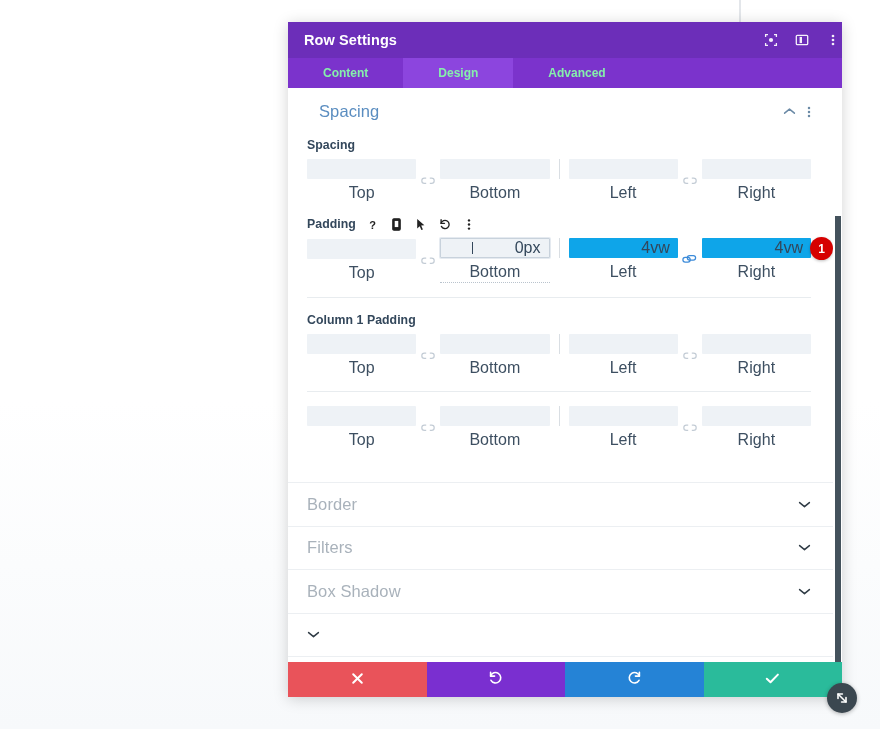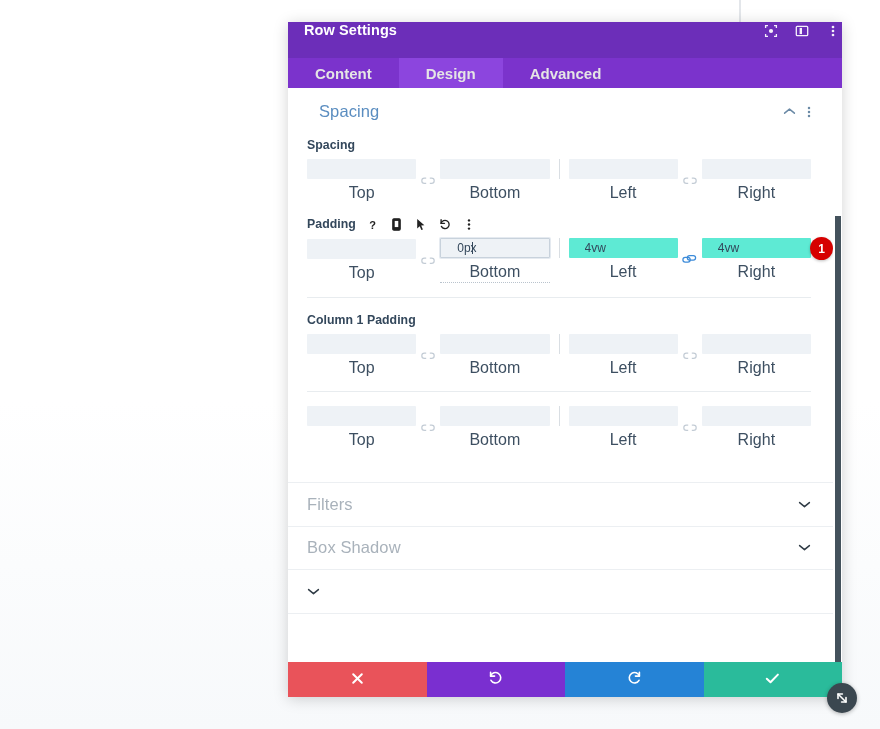--- a/index.html
+++ b/index.html
@@ -26,43 +26,43 @@
     position: absolute; left: 288px; top: 22px;
     width: 554px; height: 675px;
     background: #ffffff;
     box-shadow: 0 2px 14px rgba(0,0,0,.18);
     display: flex; flex-direction: column;
     overflow: hidden;
   }
 
   .modal-header {
     height: 36px; background: #6C2EB9;
-    display: flex; align-items: flex-start;
+    display: flex; align-items: center;
     padding: 0 0 0 16px;
     flex: none;
   }
   .modal-title {
     color: #ffffff; font-size: 14.5px; font-weight: bold;
     letter-spacing: .1px; flex: 1;
   }
   .header-actions { display: flex; align-items: center; gap: 13px; }
   .hdr-icon {
     width: 18px; height: 18px;
     display: flex; align-items: center; justify-content: center;
     color: #ffffff; opacity: .93; cursor: pointer;
   }
   .hdr-icon svg { display: block; }
 
   .tabbar {
     height: 30px; background: #7B33CC; display: flex; flex: none;
   }
   .tab {
-    padding: 0 27px; height: 100%;
+    padding: 0 35px; height: 100%;
     display: flex; align-items: center; justify-content: center;
-    color: #e5e5e5; font-size: 15px; font-weight: bold;
+    color: #86efac; font-size: 12px; font-weight: bold;
     cursor: pointer; white-space: nowrap;
   }
   .tab.active { background: #8C45DE; }
 
   
   .modal-body {
     flex: 1; position: relative; background: #ffffff;
     overflow: hidden;
   }
   .body-inner { padding: 0; height: 100%; }
@@ -109,25 +109,25 @@
     flex: 1; display: flex; align-items: center; position: relative;
   }
   .pair-sep {
     width: 1px; align-self: stretch; background: #d9dee3;
     margin: 0 9px; height: 20px;
   }
   .cell { flex: 1; display: flex; flex-direction: column; }
   .inp {
     height: 20px; background: #eef2f6; border: none;
     font-family: "Liberation Sans", sans-serif;
-    font-size: 12px; color: #33475b;
-    padding: 0 16px; width: 100%;
-    outline: none; border-radius: 1px;
-  }
-  .inp.filled { background: #5eead4; }
+    font-size: 16px; color: #33475b;
+    padding: 0 8px; width: 100%;
+    outline: none; border-radius: 1px; text-align: right;
+  }
+  .inp.filled { background: #0ea5e9; }
   .inp.focused {
     background: #eef2f6; border: 1px solid #c8d2dc;
     box-shadow: 0 0 0 1px rgba(110,140,170,.18);
   }
   .caret {
     position: absolute; width: 1px; height: 12px; background: #33475b;
     left: 32px; top: 4px;
   }
   .cap {
     text-align: center; font-size: 16px; color: #3d4f61;
@@ -445,20 +445,28 @@
                   <input class="inp" value="" style="">
                   <span class="cap">Right</span>
                 </div>
               </div>
             </div>
           </div>
         </div>
 
         <div class="collapsed-list">
           <div class="acc">
+            <span class="acc-title">Border</span>
+            <span class="acc-chev">
+              <svg width="13" height="9" viewBox="0 0 13 9" fill="none" stroke="currentColor" stroke-width="1.5" stroke-linecap="round" stroke-linejoin="round">
+                  <path d="M1.6 2.6 6.5 6.7l4.9-4.1"></path>
+                </svg>
+            </span>
+          </div>
+          <div class="acc">
             <span class="acc-title">Filters</span>
             <span class="acc-chev">
               <svg width="13" height="9" viewBox="0 0 13 9" fill="none" stroke="currentColor" stroke-width="1.5" stroke-linecap="round" stroke-linejoin="round">
                   <path d="M1.6 2.6 6.5 6.7l4.9-4.1"></path>
                 </svg>
             </span>
           </div>
           <div class="acc">
             <span class="acc-title">Box Shadow</span>
             <span class="acc-chev">

